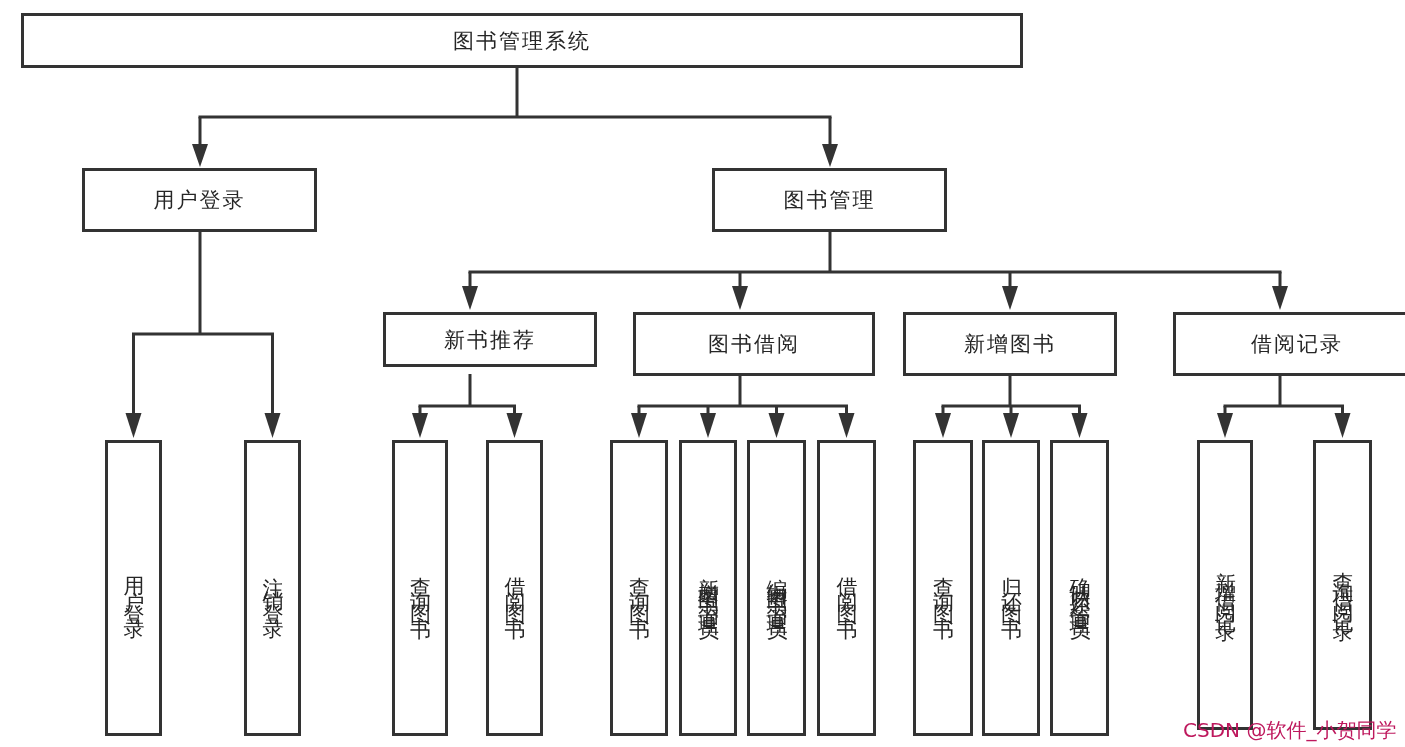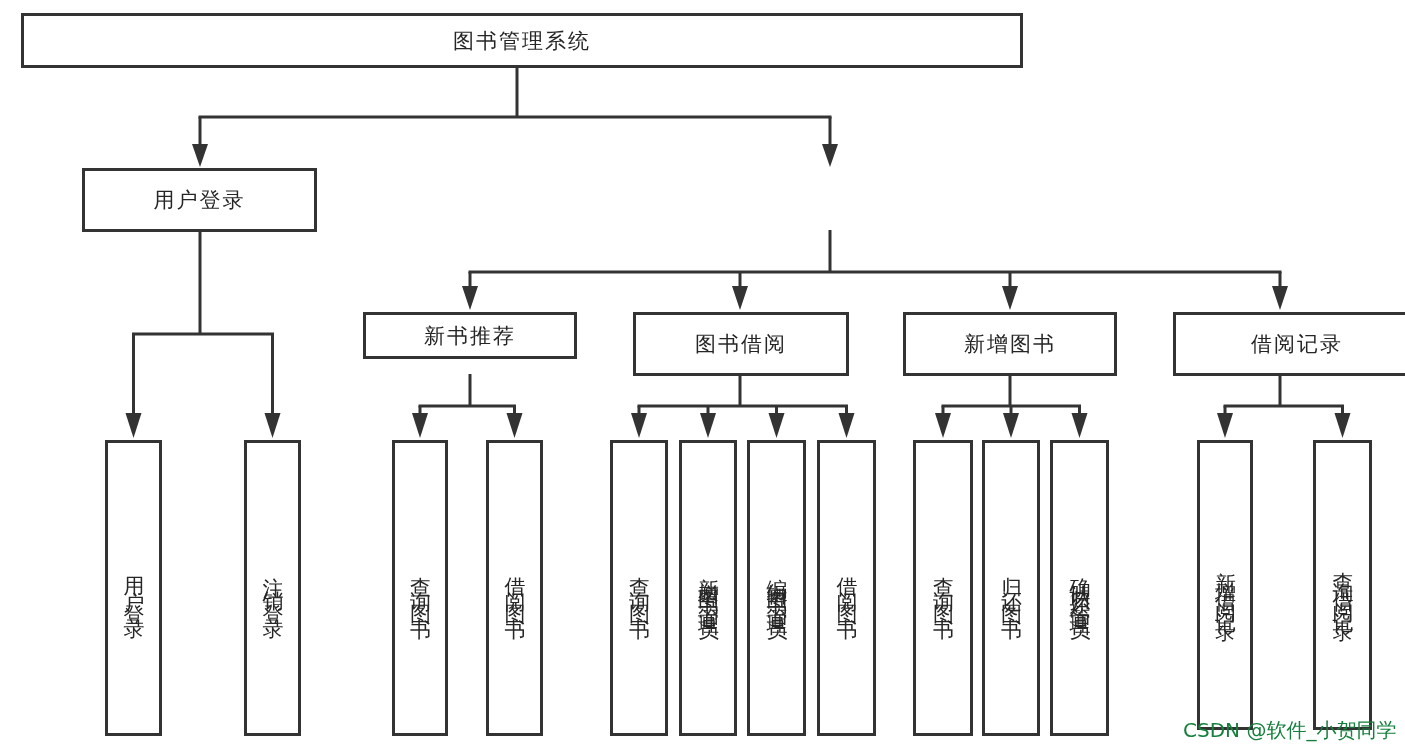--- a/index.html
+++ b/index.html
@@ -29,21 +29,21 @@
     line-height:1;
     white-space:nowrap;
   }
   .ls-l{letter-spacing:14px;}
   .ls-m{letter-spacing:10px;}
   .ls-s{letter-spacing:6px;}
   #watermark{
     position:absolute;
     left:1183px;top:717px;
     font-size:20px;
-    color:#15803d;
+    color:#be185d;
     white-space:nowrap;
   }
 </style>
 </head>
 <body>
 
 <div id="stage">
 
   <svg id="wires" viewBox="0 0 1405 747" xmlns="http://www.w3.org/2000/svg">
 
@@ -121,25 +121,28 @@
     </g>
   </svg>
 
   <div class="node h" style="left:21px;top:13px;width:1002px;height:55px">
     <span>图书管理系统</span>
   </div>
 
   <div class="node h" style="left:82px;top:168px;width:235px;height:64px">
     <span>用户登录</span>
   </div>
+  <div class="node h" style="left:712px;top:168px;width:235px;height:64px">
+    <span>图书管理</span>
+  </div>
 
-  <div class="node h" style="left:363px;top:312px;width:214px;height:47px">
+  <div class="node h" style="left:383px;top:312px;width:214px;height:55px">
     <span>新书推荐</span>
   </div>
-  <div class="node h" style="left:633px;top:312px;width:216px;height:64px">
+  <div class="node h" style="left:633px;top:312px;width:242px;height:64px">
     <span>图书借阅</span>
   </div>
   <div class="node h" style="left:903px;top:312px;width:214px;height:64px">
     <span>新增图书</span>
   </div>
   <div class="node h" style="left:1173px;top:312px;width:248px;height:64px">
     <span>借阅记录</span>
   </div>
 
   <div class="node v" style="left:105px;top:440px;width:57px;height:296px">

